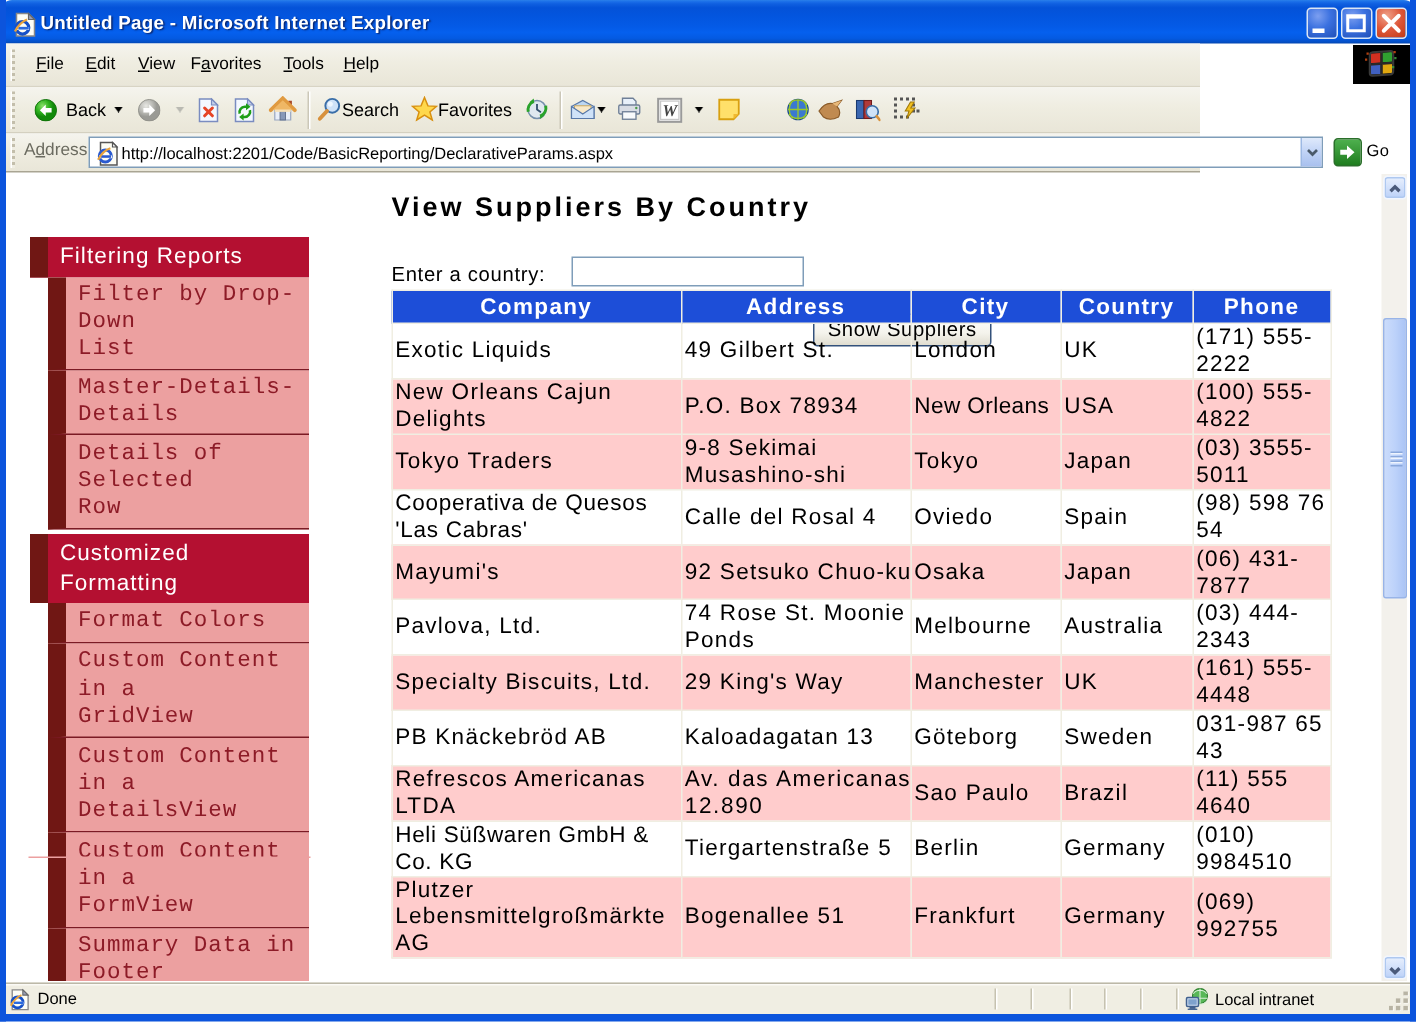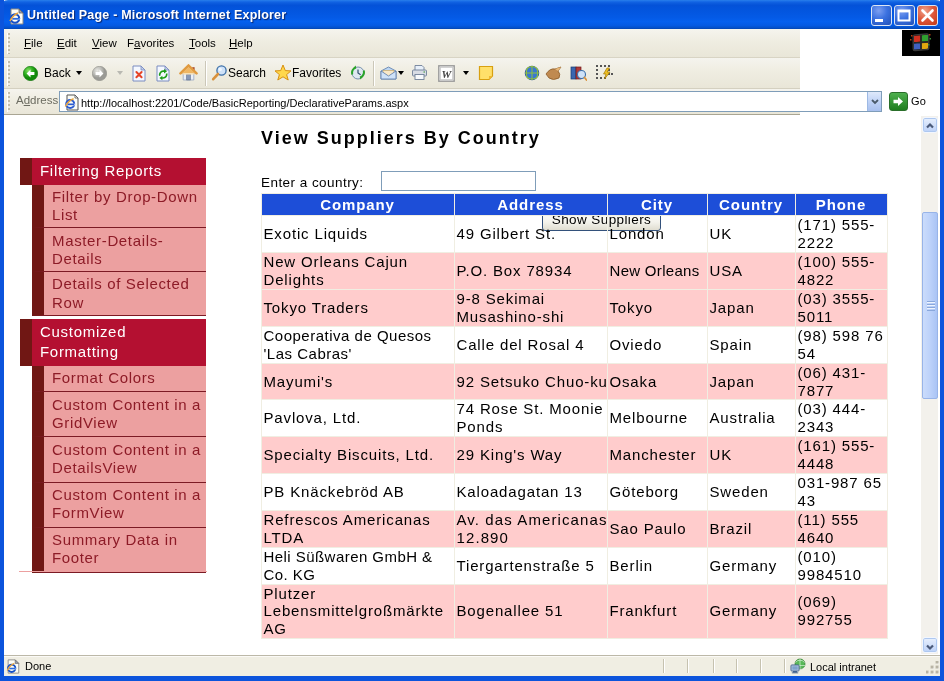--- a/index.html
+++ b/index.html
@@ -52,21 +52,21 @@
 #vscroll { position:absolute; left:921px; top:116px; width:17px; height:538px; background:#f3f1ec; }
 .sbtn { position:absolute; left:0.5px; width:16px; height:16px; border-radius:3px;
   background:linear-gradient(180deg,#e8f0fd,#bcd1f8); border:1px solid #f2f6fe; box-shadow:inset 0 0 0 1px #aec8f0; }
 #sthumb { position:absolute; left:0.5px; top:96px; width:16px; height:187px; border-radius:2px;
   background:linear-gradient(90deg,#cbdcfb,#bdd2fa 50%,#aac4f5); border:1px solid #98b4e8; }
 
 
 #sidebar { position:absolute; left:16px; top:2px; width:186px; font-size:15px;margin-top:40px; }
 .mh { border-left:12px solid #701714; background:#b41031; color:#fff; padding:3px 4px 3.5px 8px; line-height:20px; letter-spacing:0.7px; }
 .mi { margin-left:12px; border-left:12px solid #701714; background:#eca0a0; color:#8d1b27;
-  padding:3.2px 4px 3.3px 8px; line-height:18.2px; border-bottom:1px solid #7b1a24; letter-spacing:0.65px; }
+  padding:3.2px 4px 3.3px 8px; line-height:18.2px; border-bottom:1px solid #7b1a24; letter-spacing:0.65px;font-family:Liberation Mono, monospace; }
 .mi2 { padding-top:3.6px; padding-bottom:4.1px; }
 
 
 #main { position:absolute; left:256px; top:0; width:660px; }
 #h1 { position:absolute; left:1px; top:12px; font-size:18px; font-weight:bold; letter-spacing:2px; }
 #lbl { position:absolute; left:1px; top:59px; font-size:13.5px; letter-spacing:0.45px; }
 #txtbox { position:absolute; left:121px; top:55px; width:155px; height:20px; border:1px solid #7f9db9; background:#fff; }
 #btnshow { position:absolute; left:282px; top:53px; width:119px; height:22px; border:1px solid #33517b; border-radius:3px;
   background:linear-gradient(180deg,#fefefd,#f4f3ec 60%,#e0ddd0); font-size:13.5px; text-align:center; line-height:20px; letter-spacing:0.4px;margin-top:40px; }
 table#grid { position:absolute; left:0.5px; top:77.2px; border-collapse:collapse; table-layout:fixed; width:626px; font-size:15px; }

